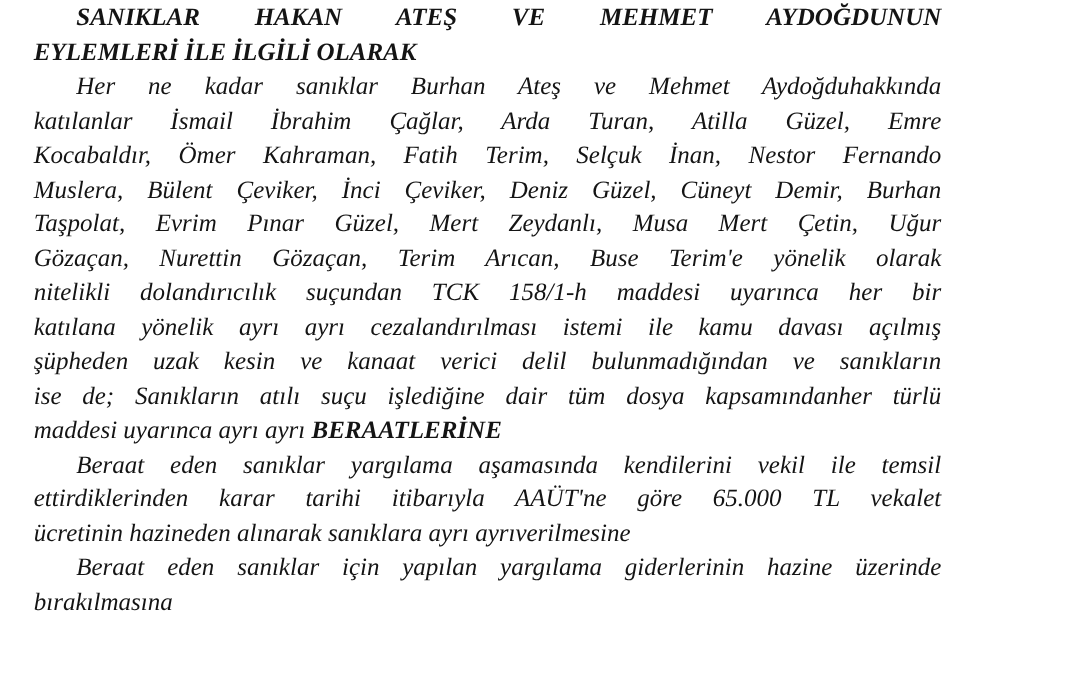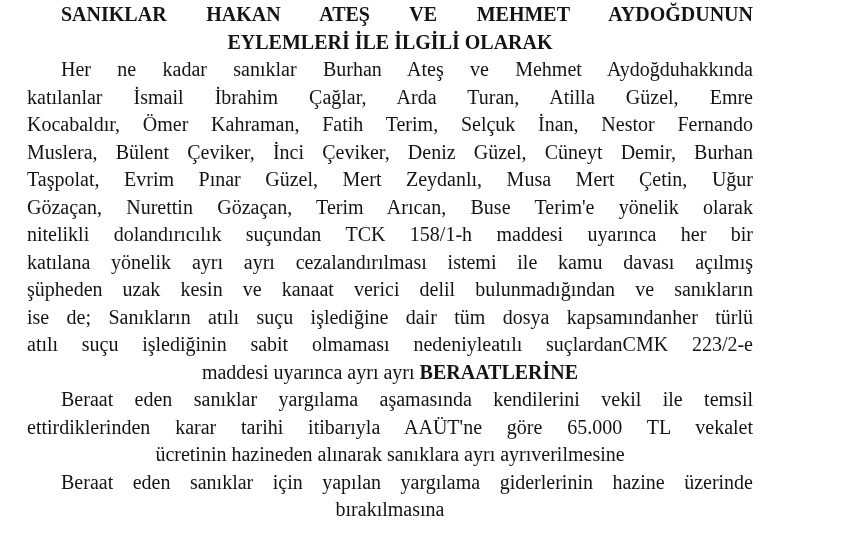--- a/index.html
+++ b/index.html
@@ -15,24 +15,25 @@
     overflow: hidden;
     font-family: "Liberation Serif", "DejaVu Serif", serif;
     color: #141414;
   }
   .doc {
     width: 726px;
     margin-left: 27px;
     padding-top: 1px;
     font-size: 20px;
     line-height: 27.5px;
+    font-style: italic;
     -webkit-font-smoothing: antialiased;
   }
   .line {
-    text-align: center;
+    text-align: left;
     white-space: normal;
   }
   .line.justify {
     text-align: justify;
     text-align-last: justify;
   }
   .line.indent {
     text-indent: 34px;
   }
   .seg-bold {
@@ -49,21 +50,20 @@
       <div class="line indent justify"><span class="seg">Her ne kadar sanıklar Burhan Ateş ve Mehmet Aydoğduhakkında</span></div>
       <div class="line justify"><span class="seg">katılanlar İsmail İbrahim Çağlar, Arda Turan, Atilla Güzel, Emre</span></div>
       <div class="line justify"><span class="seg">Kocabaldır, Ömer Kahraman, Fatih Terim, Selçuk İnan, Nestor Fernando</span></div>
       <div class="line justify"><span class="seg">Muslera, Bülent Çeviker, İnci Çeviker, Deniz Güzel, Cüneyt Demir, Burhan</span></div>
       <div class="line justify"><span class="seg">Taşpolat, Evrim Pınar Güzel, Mert Zeydanlı, Musa Mert Çetin, Uğur</span></div>
       <div class="line justify"><span class="seg">Gözaçan, Nurettin Gözaçan, Terim Arıcan, Buse Terim'e yönelik olarak</span></div>
       <div class="line justify"><span class="seg">nitelikli dolandırıcılık suçundan TCK 158/1-h maddesi uyarınca her bir</span></div>
       <div class="line justify"><span class="seg">katılana yönelik ayrı ayrı cezalandırılması istemi ile kamu davası açılmış</span></div>
       <div class="line justify"><span class="seg">şüpheden uzak kesin ve kanaat verici delil bulunmadığından ve sanıkların</span></div>
       <div class="line justify"><span class="seg">ise de; Sanıkların atılı suçu işlediğine dair tüm dosya kapsamındanher türlü</span></div>
-      <div class="line justify"><span class="seg">atılı suçu işlediğinin sabit olmaması nedeniyleatılı suçlardanCMK 223/2-e</span></div>
       <div class="line"><span class="seg">maddesi uyarınca ayrı ayrı </span><span class="seg-bold">BERAATLERİNE</span></div>
       <div class="line indent justify"><span class="seg">Beraat eden sanıklar yargılama aşamasında kendilerini vekil ile temsil</span></div>
       <div class="line justify"><span class="seg">ettirdiklerinden karar tarihi itibarıyla AAÜT'ne göre 65.000 TL vekalet</span></div>
       <div class="line"><span class="seg">ücretinin hazineden alınarak sanıklara ayrı ayrıverilmesine</span></div>
       <div class="line indent justify"><span class="seg">Beraat eden sanıklar için yapılan yargılama giderlerinin hazine üzerinde</span></div>
       <div class="line"><span class="seg">bırakılmasına</span></div>
     </div>
 </div>
 
 </body></html>

